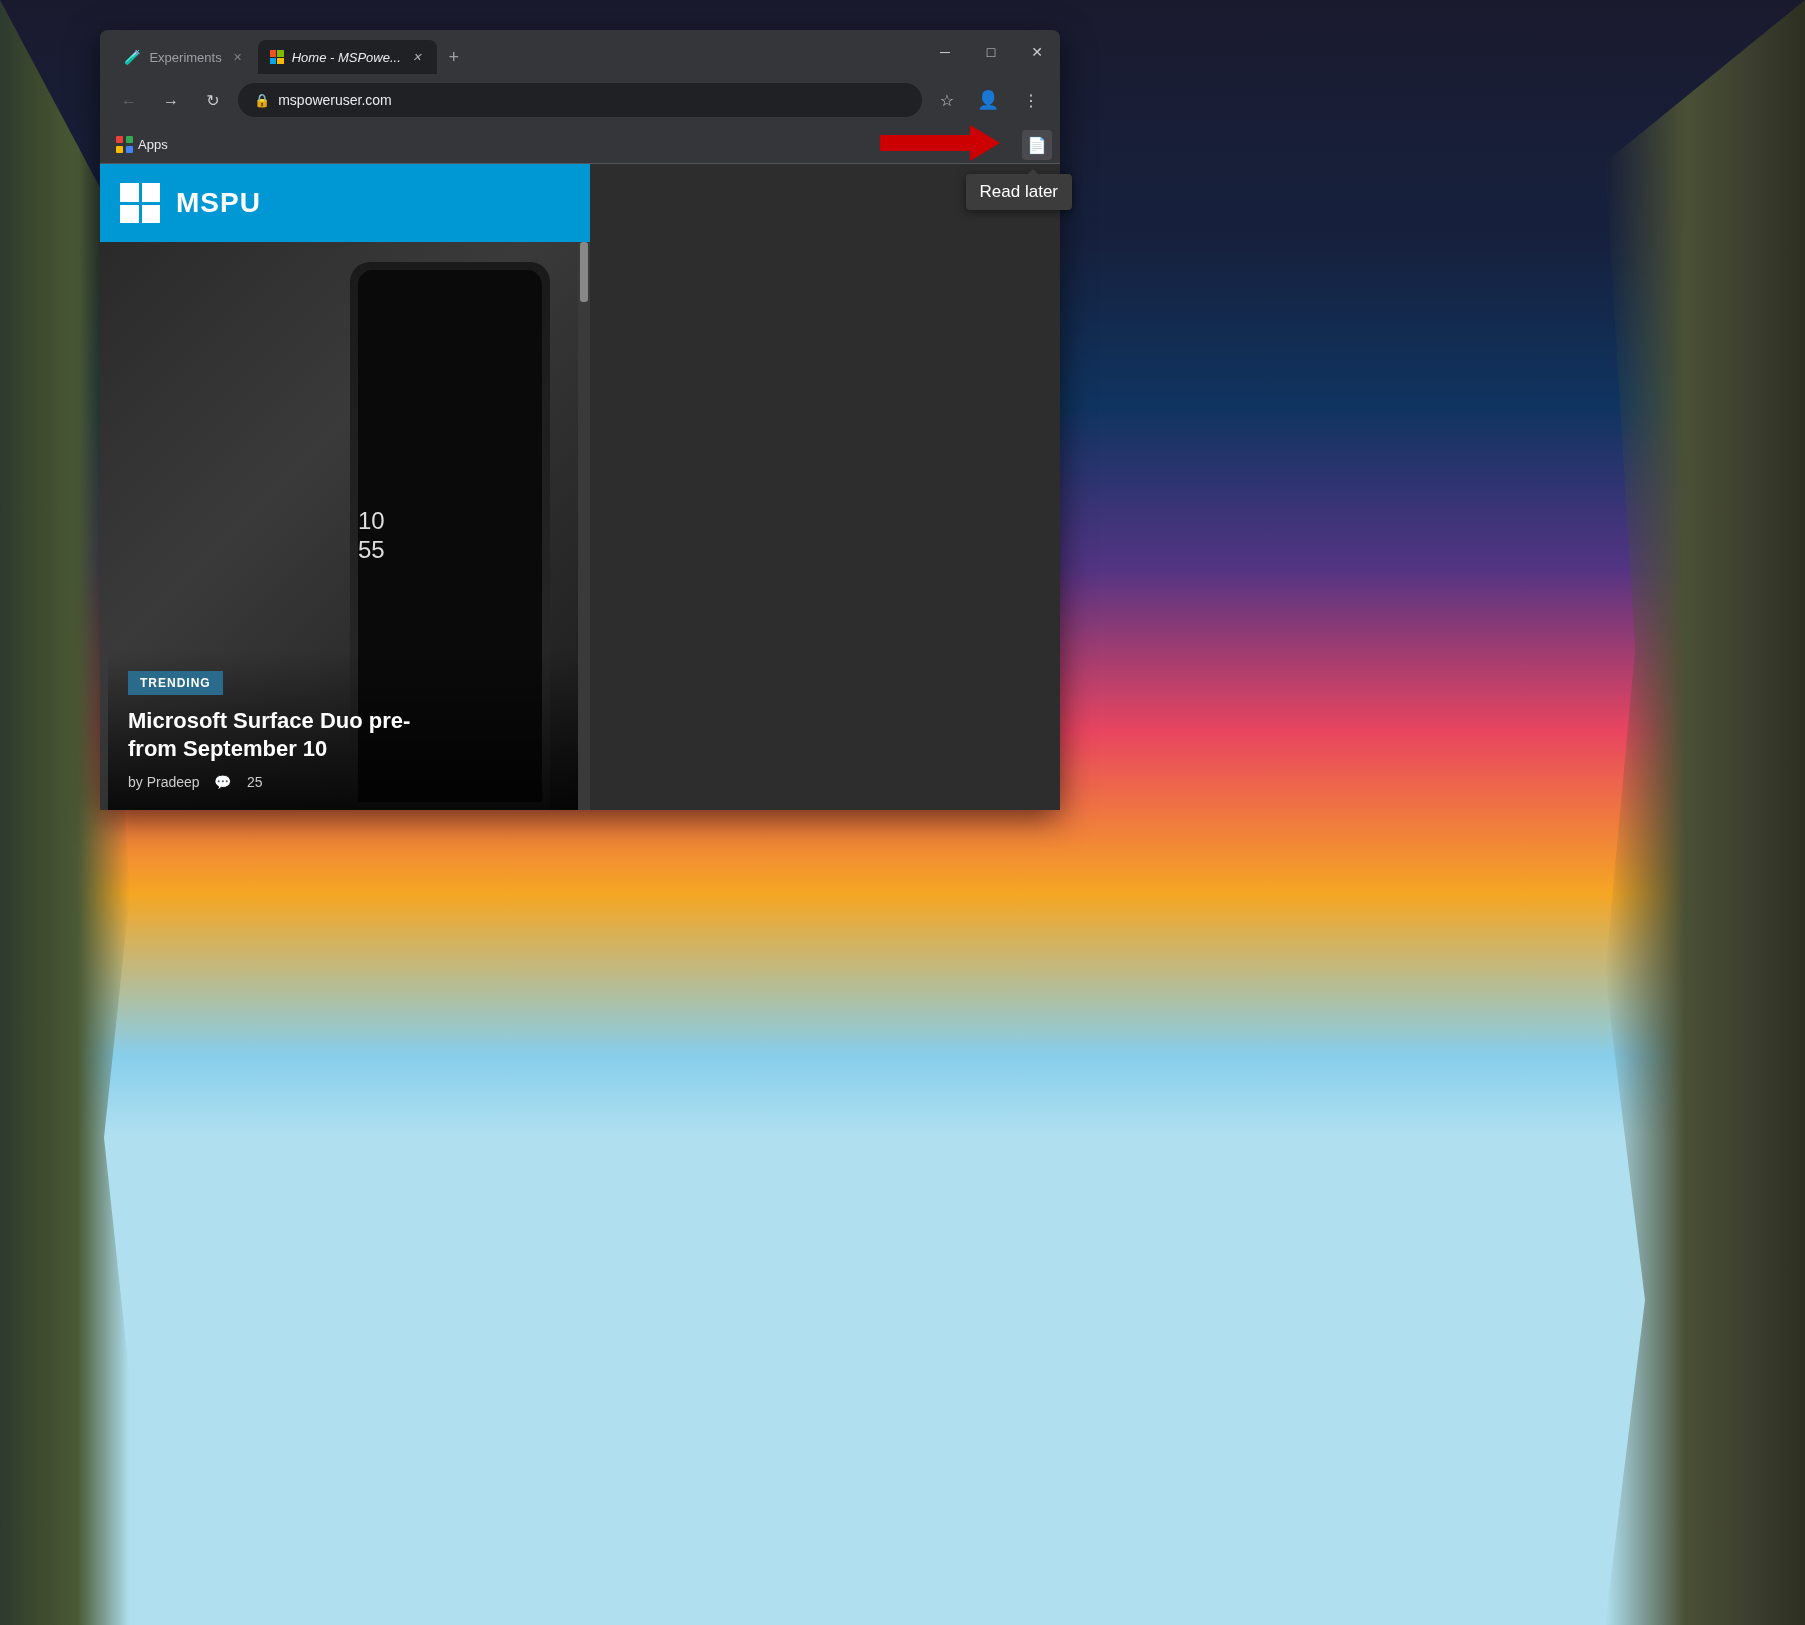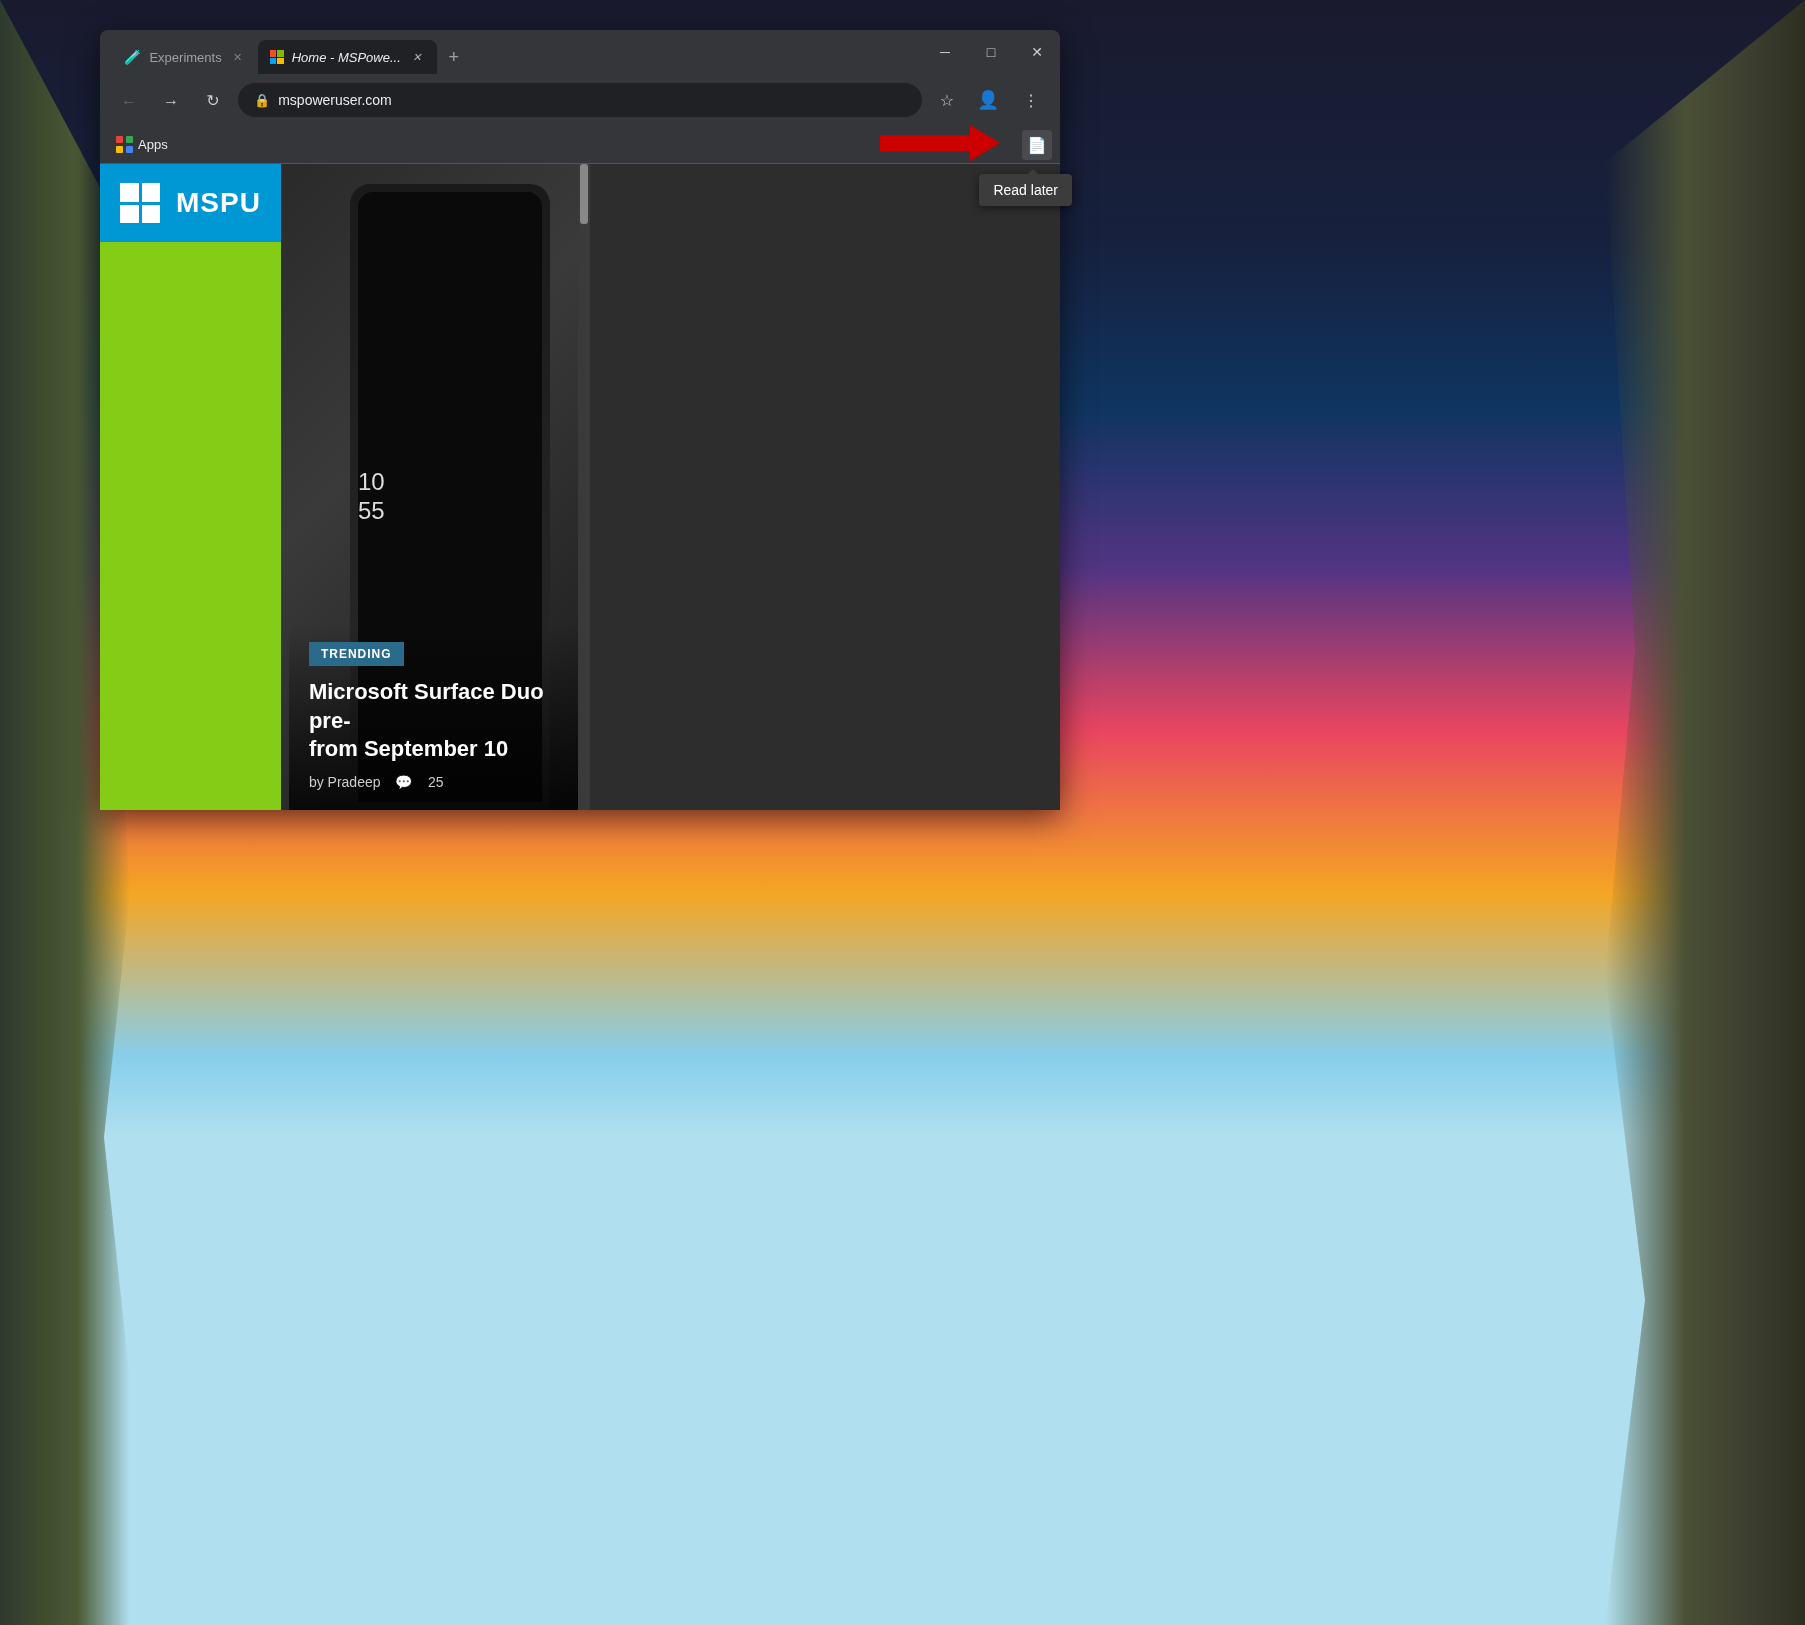--- a/index.html
+++ b/index.html
@@ -307,21 +307,21 @@
 
     
     .tooltip {
       position: absolute;
       right: -20px;
       top: 44px;
       background: #3c3c3c;
       color: #fff;
       padding: 8px 14px;
       border-radius: 4px;
-      font-size: 14px;
+      font-size: 17px;
       white-space: nowrap;
       box-shadow: 0 2px 8px rgba(0,0,0,0.5);
       z-index: 100;
       pointer-events: none;
     }
 
     .tooltip::before {
       content: '';
       position: absolute;
       top: -5px;
@@ -336,23 +336,23 @@
       flex: 1;
       background: #2d2d2d;
       overflow: hidden;
       position: relative;
       display: flex;
     }
 
     
     .site-area {
       width: 490px;
-      background: #84cc16;
-      display: flex;
-      flex-direction: row;
+      background: #a3a3a3;
+      display: flex;
+      flex-direction: column;
     }
 
     
     .mspu-header {
       background: #0098d4;
       height: 78px;
       display: flex;
       align-items: center;
       padding: 0 20px;
       gap: 16px;

